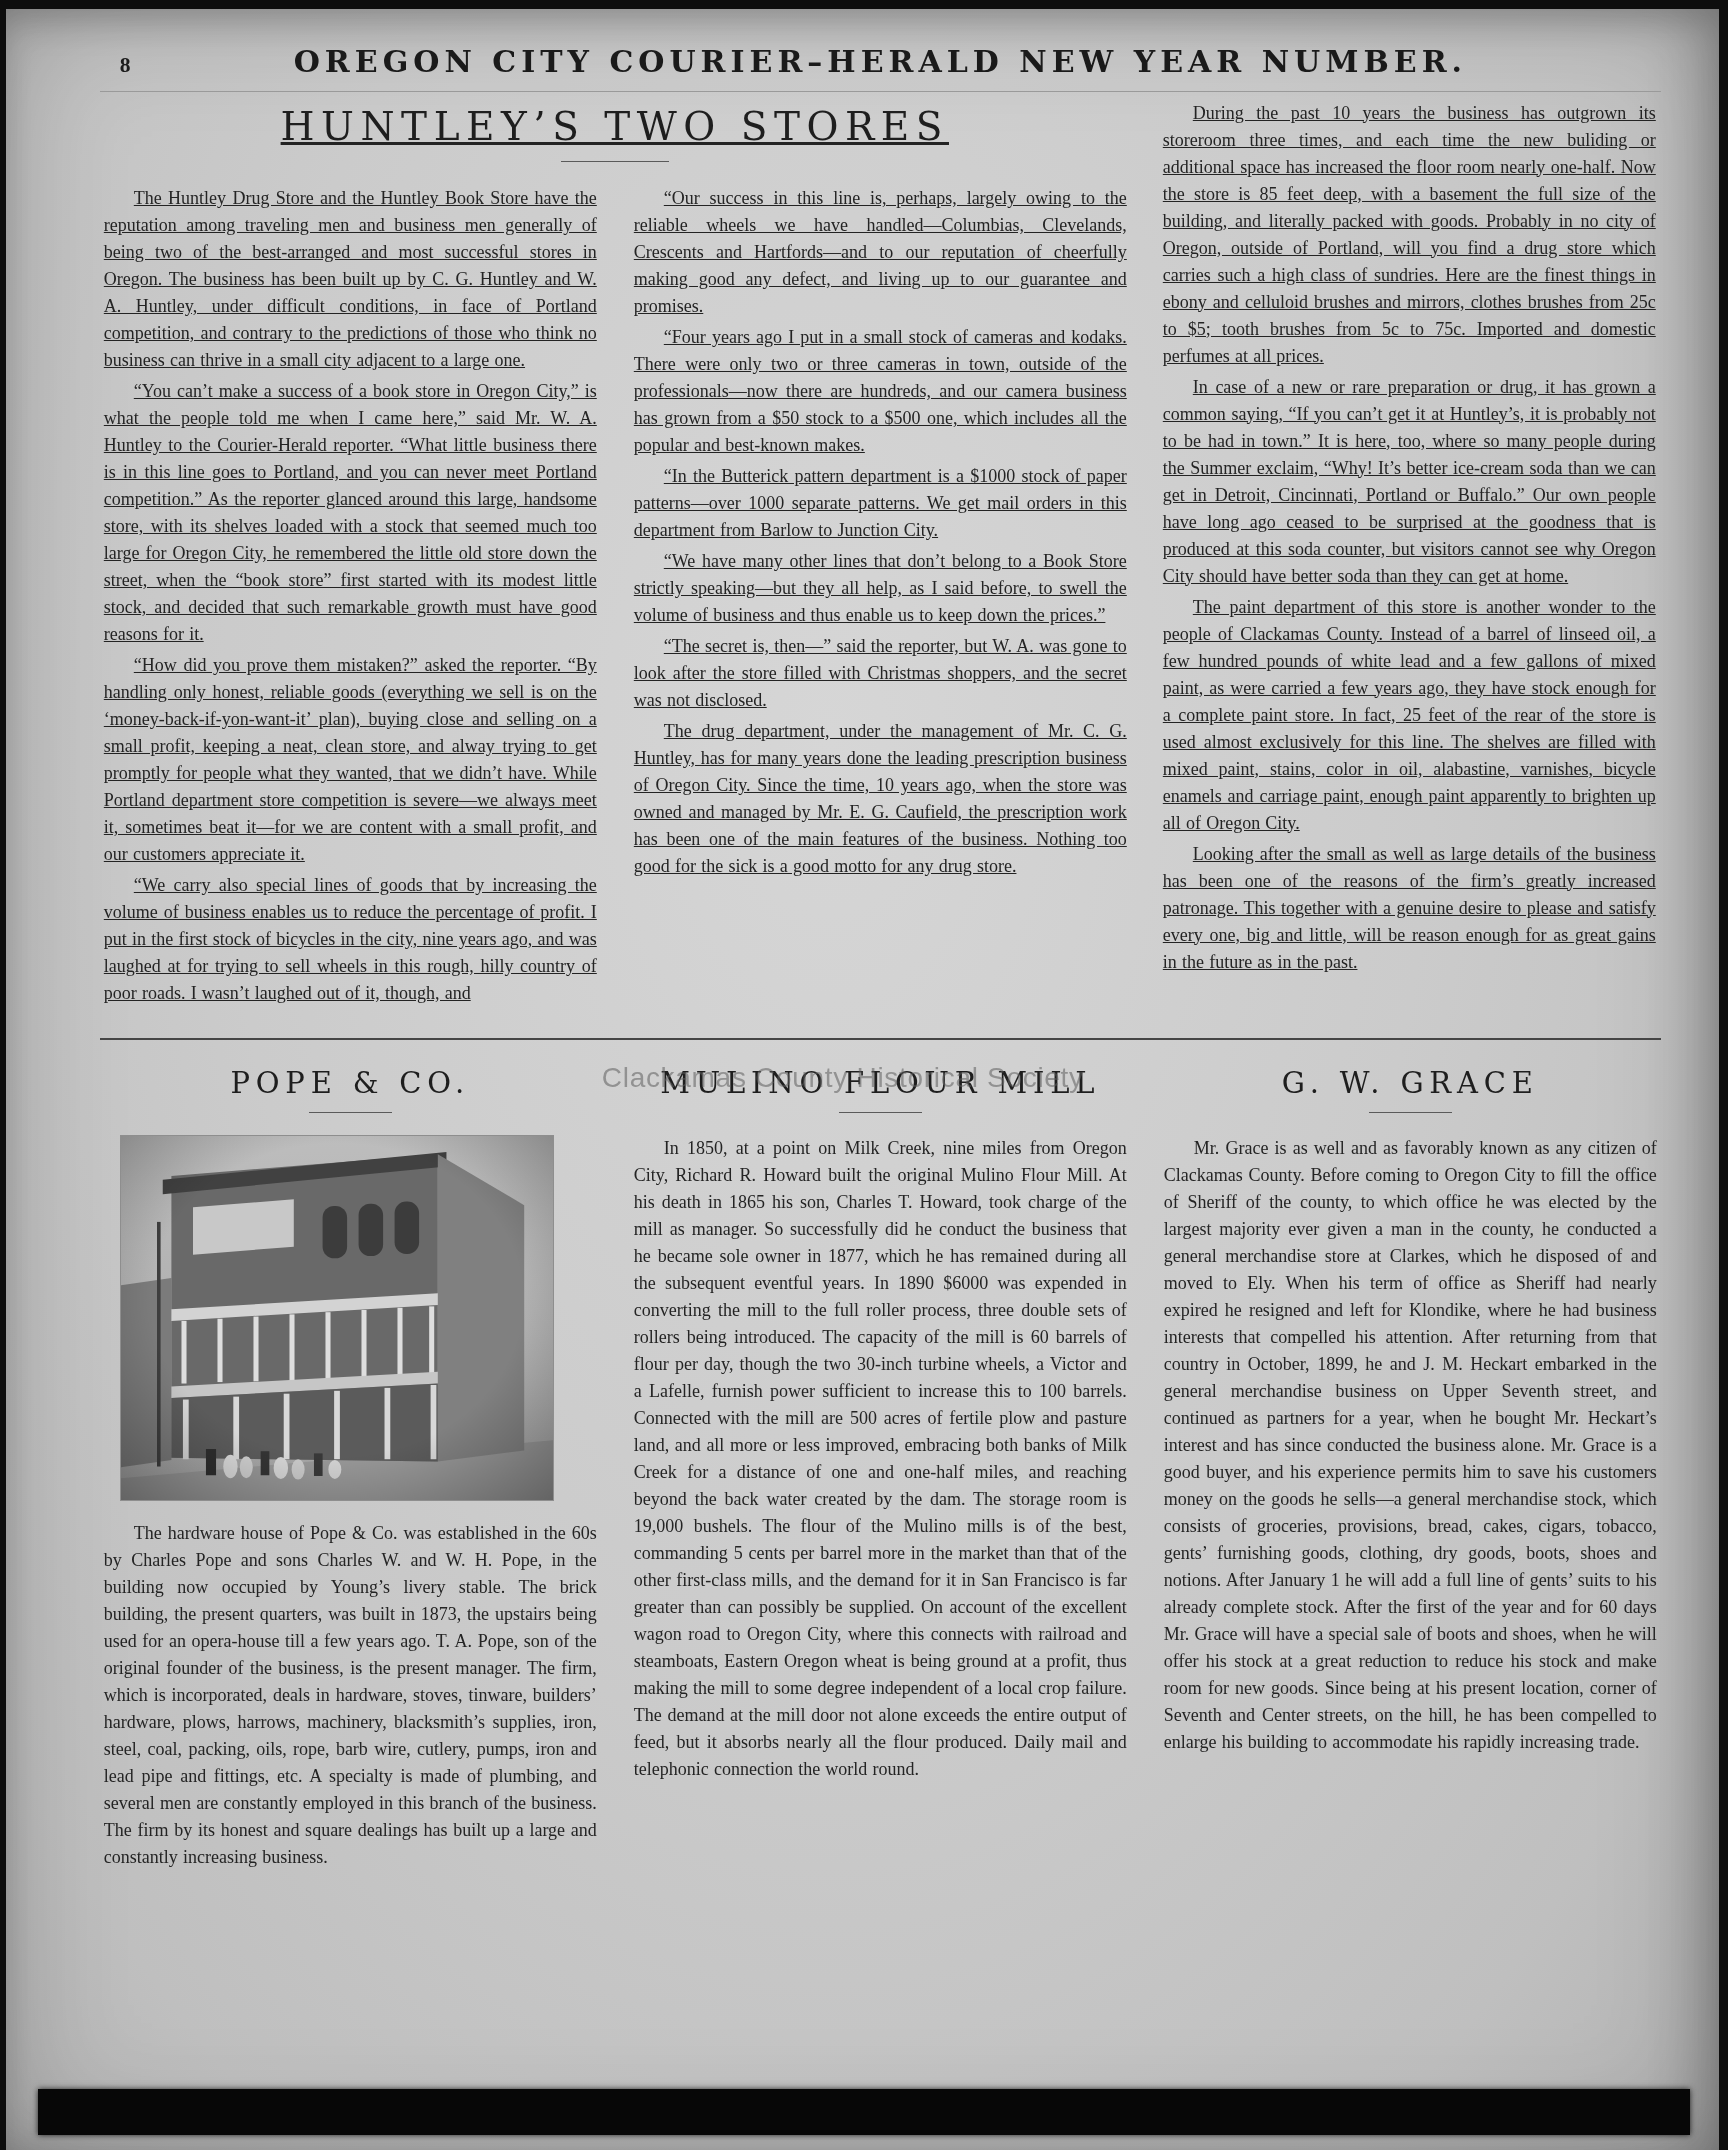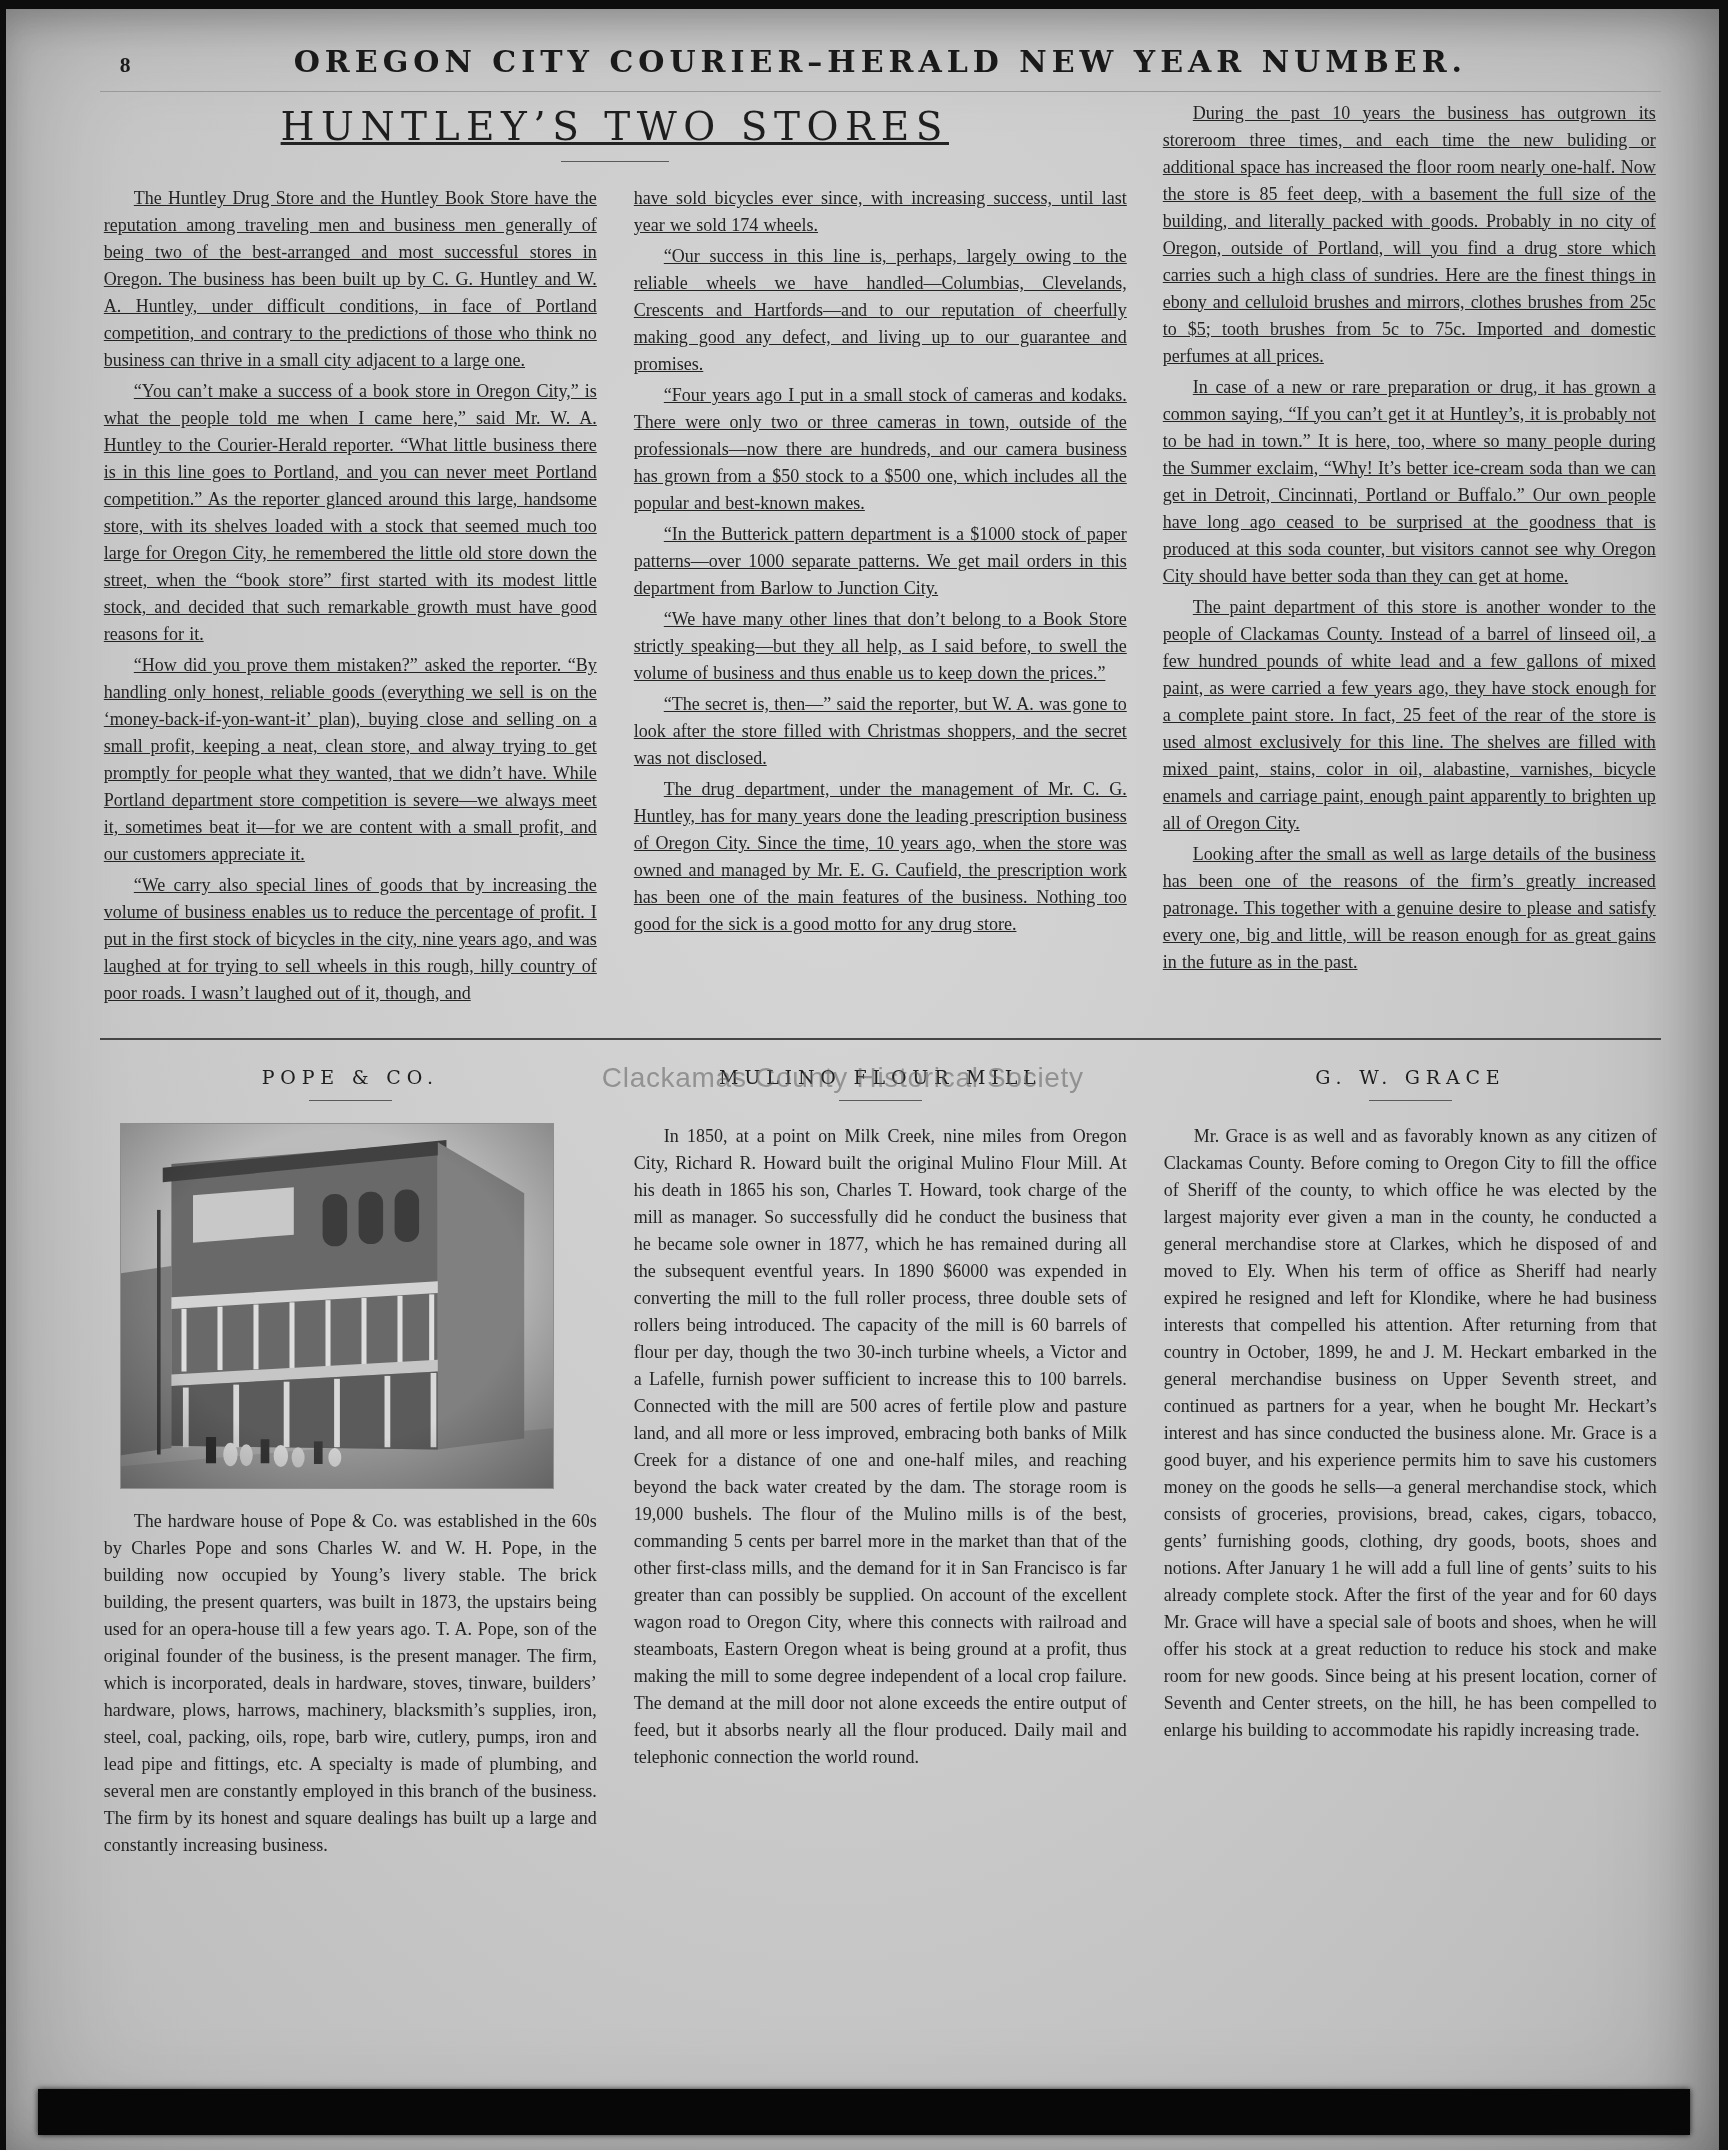--- a/index.html
+++ b/index.html
@@ -49,21 +49,21 @@
   .title-rule{width:108px;height:1.4px;background:#5a5a5a;margin:11.5px auto 19px;}
   .title-rule.small{width:83px;margin:11.5px auto 21.6px;}
 
   
   .mid-rule{height:2.2px;background:#454545;margin:27px 0 19px;}
 
   
   .bottom{display:flex;gap:29px;}
   .bcol{width:501px;flex:none;}
   .bhead{
-    margin:7.2px 0 0;text-align:center;font-size:19px;font-weight:normal;
+    margin:7.2px 0 0;text-align:center;font-size:29px;font-weight:normal;
     letter-spacing:5.8px;color:#1e1e1e;
     font-family:"DejaVu Serif","Liberation Serif",serif;
   }
   .photo{
     width:432px;height:364px;margin:16px 43px 19px 20px;
     border:0.7px solid #8e8e8e;box-shadow:0 0 13px rgba(0,0,0,0.18) inset;
     background:#a9a9a9;
   }
   .photo svg{display:block;width:100%;height:100%;}
 
@@ -99,21 +99,20 @@
           <h2 class="headline">HUNTLEY’S TWO STORES</h2>
           <div class="title-rule"></div>
           <div class="two-cols">
             <div class="col">
               <p class="para">The Huntley Drug Store and the Huntley Book Store have the reputation among traveling men and business men generally of being two of the best-arranged and most successful stores in Oregon.  The business has been built up by C. G. Huntley and W. A. Huntley, under difficult conditions, in face of Portland competition, and contrary to the predictions of those who think no business can thrive in a small city adjacent to a large one.</p>
               <p class="para">“You can’t make a success of a book store in Oregon City,” is what the people told me when I came here,” said Mr. W. A. Huntley to the Courier-Herald reporter.  “What little business there is in this line goes to Portland, and you can never meet Portland competition.”  As the reporter glanced around this large, handsome store, with its shelves loaded with a stock that seemed much too large for Oregon City, he remembered the little old store down the street, when the “book store” first started with its modest little stock, and decided that such remarkable growth must have good reasons for it.</p>
               <p class="para">“How did you prove them mistaken?” asked the reporter.  “By handling only honest, reliable goods (everything we sell is on the ‘money-back-if-yon-want-it’ plan), buying close and selling on a small profit, keeping a neat, clean store, and alway trying to get promptly for people what they wanted, that we didn’t have.  While Portland department store competition is severe—we always meet it, sometimes beat it—for we are content with a small profit, and our customers appreciate it.</p>
               <p class="para">“We carry also special lines of goods that by increasing the volume of business enables us to reduce the percentage of profit.  I put in the first stock of bicycles in the city, nine years ago, and was laughed at for trying to sell wheels in this rough, hilly country of poor roads.  I wasn’t laughed out of it, though, and</p>
             </div>
             <div class="col">
-              <p class="para no-indent">have sold bicycles ever since, with increasing success, until last year we sold 174 wheels.</p>
               <p class="para">“Our success in this line is, perhaps, largely owing to the reliable wheels we have handled—Columbias, Clevelands, Crescents and Hartfords—and to our reputation of cheerfully making good any defect, and living up to our guarantee and promises.</p>
               <p class="para">“Four years ago I put in a small stock of cameras and kodaks.  There were only two or three cameras in town, outside of the professionals—now there are hundreds, and our camera business has grown from a $50 stock to a $500 one, which includes all the popular and best-known makes.</p>
               <p class="para">“In the Butterick pattern department is a $1000 stock of paper patterns—over 1000 separate patterns.  We get mail orders in this department from Barlow to Junction City.</p>
               <p class="para">“We have many other lines that don’t belong to a Book Store strictly speaking—but they all help, as I said before, to swell the volume of business and thus enable us to keep down the prices.”</p>
               <p class="para">“The secret is, then—” said the reporter, but W. A. was gone to look after the store filled with Christmas shoppers, and the secret was not disclosed.</p>
               <p class="para">The drug department, under the management of Mr. C. G. Huntley, has for many years done the leading prescription business of Oregon City.  Since the time, 10 years ago, when the store was owned and managed by Mr. E. G. Caufield, the prescription work has been one of the main features of the business.  Nothing too good for the sick is a good motto for any drug store.</p>
             </div>
           </div>
         </div>
         <div class="col">

